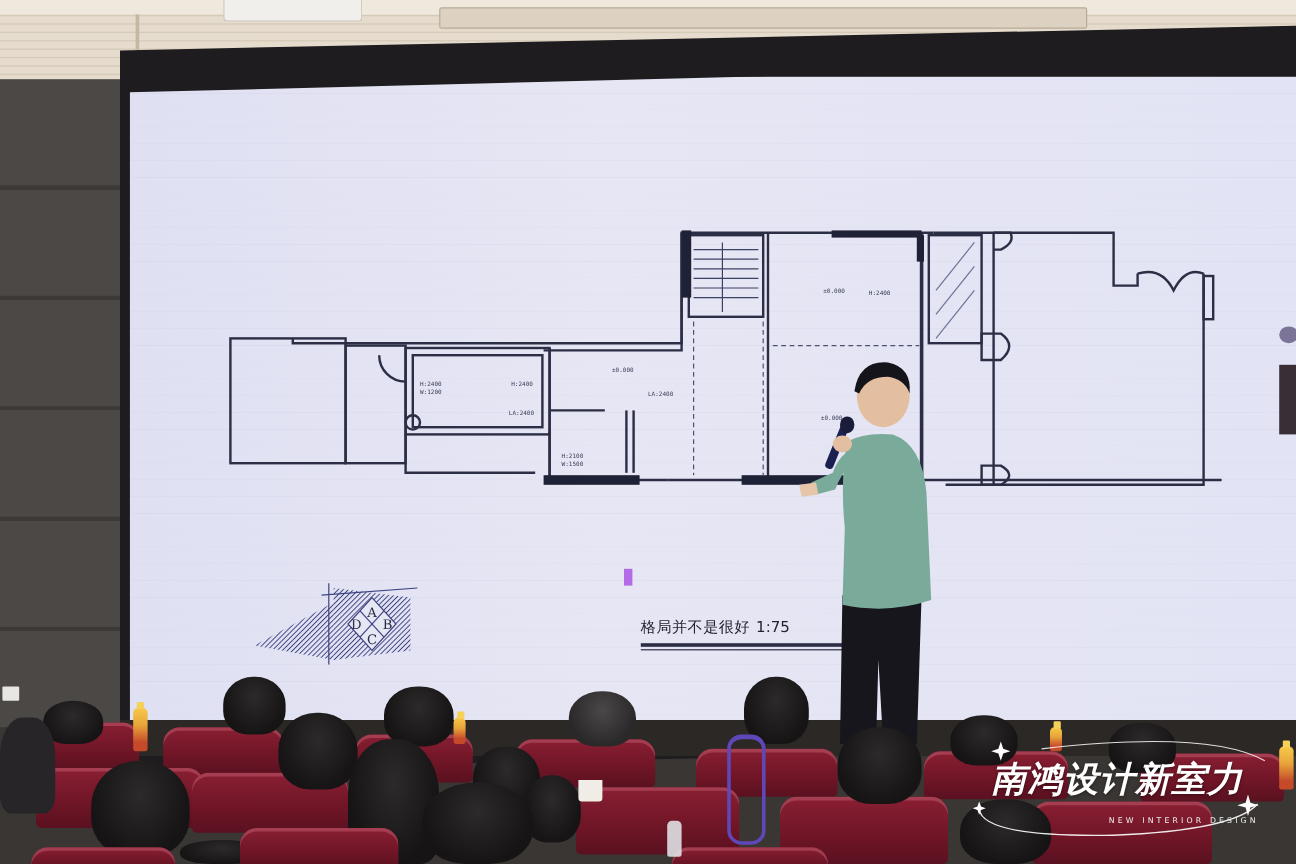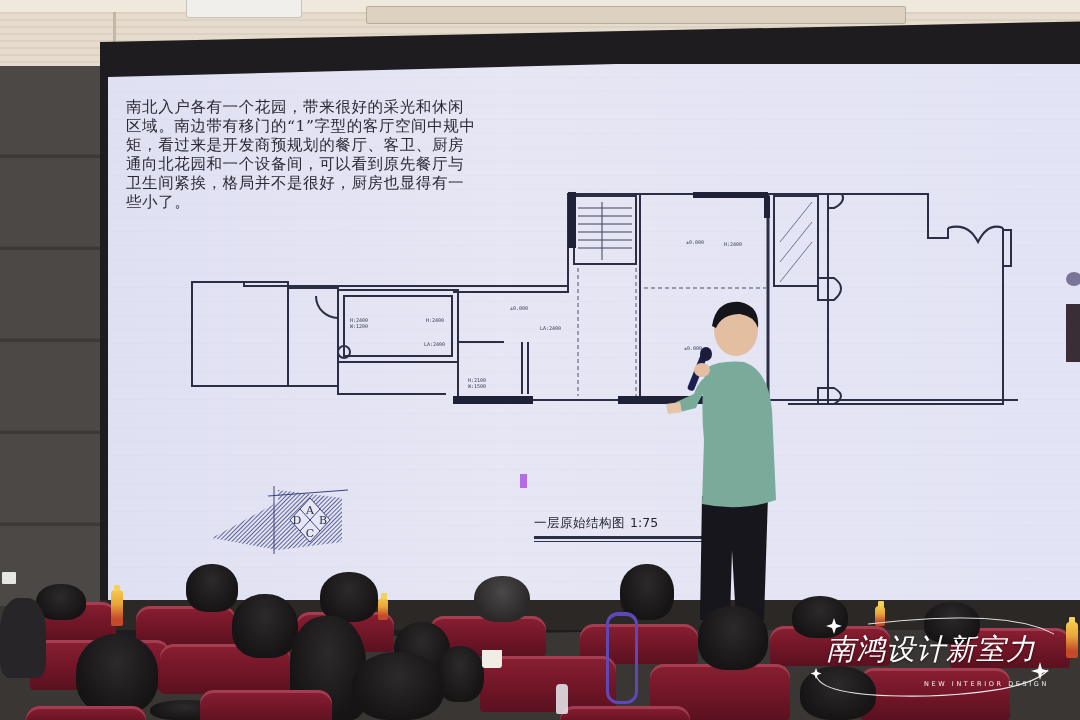--- a/index.html
+++ b/index.html
@@ -59,49 +59,41 @@
     border-radius: 14px 14px 4px 4px; box-shadow: inset 0 3px 0 rgba(220,120,140,0.35); }
   .head { position: absolute; background: radial-gradient(ellipse at 50% 35%, #2c2a2b 0%, #161415 70%); border-radius: 48% 48% 40% 40%; }
   .bottle { position: absolute; width: 12px; height: 36px; border-radius: 4px 4px 2px 2px;
     background: linear-gradient(180deg, #f6c94a 0%, #e8a43a 40%, #c44a2a 80%); }
   .bottle::before { content: ""; position: absolute; left: 3px; top: -5px; width: 6px; height: 6px; background: #f4d25a; border-radius: 1px; }
   .cup { position: absolute; width: 20px; height: 18px; background: #f0ede6; border-radius: 0 0 3px 3px; }
   .water { position: absolute; width: 12px; height: 30px; border-radius: 4px 4px 2px 2px; background: rgba(230,236,240,0.85); }
 
   
   .watermark { position: absolute; left: 808px; top: 612px; width: 262px; height: 96px; }
-  .wm-title { position: absolute; left: 18px; top: 18px; font-family: "DejaVu Sans", sans-serif; font-weight: normal;
+  .wm-title { position: absolute; left: 18px; top: 18px; font-family: "DejaVu Sans", sans-serif; font-weight: bold;
     font-style: italic; font-size: 29px; color: #ffffff; letter-spacing: 1px; text-shadow: 0 1px 3px rgba(0,0,0,0.45); white-space: nowrap; }
   .wm-sub { position: absolute; left: 116px; top: 68px; font-size: 6.5px; color: #f1f1f1; letter-spacing: 2.6px; white-space: nowrap; }
   .wm-svg { position: absolute; inset: 0; width: 100%; height: 100%; }
 </style>
 </head>
 <body>
 
 <div class="ceiling"></div>
 <div class="ceiling-top"></div>
 <div class="vent"></div>
 <div class="projector"></div>
 <div class="wall-divider"></div>
 
 <div class="left-wall"></div>
 <div class="outlet"></div>
 
 <div class="screen-frame"></div>
 <div class="screen">
   <div class="scanlines"></div>
 
-  <div class="slide-text">
-    <span>南北入户各有一个花园，带来很好的采光和休闲</span>
-    <span>区域。南边带有移门的“1”字型的客厅空间中规中</span>
-    <span>矩，看过来是开发商预规划的餐厅、客卫、厨房</span>
-    <span>通向北花园和一个设备间，可以看到原先餐厅与</span>
-    <span>卫生间紧挨，格局并不是很好，厨房也显得有一</span>
-    <span>些小了。</span>
-  </div>
 
   <div class="plan">
     <svg viewBox="0 0 830 240">
       <g fill="none" stroke="#2b2e45" stroke-width="2">
 
         <rect x="4" y="100" width="96" height="104"></rect>
         <rect x="100" y="106" width="50" height="98"></rect>
 
         <polyline points="56,100 56,104 380,104 380,12 590,12"></polyline>
         <polyline points="380,12 380,110 265,110"></polyline>
@@ -199,21 +191,21 @@
         <text x="115" y="40">B</text>
         <text x="102" y="53">C</text>
         <text x="89" y="40">D</text>
       </g>
       <line x1="66" y1="2" x2="66" y2="70" stroke="#3c4280"></line>
       <line x1="60" y1="12" x2="140" y2="6" stroke="#3c4280"></line>
     </svg>
   </div>
 
   <div class="plan-caption">
-    <span class="title">一层原始结构图</span>
+    <span class="title">格局并不是很好</span>
     <span class="scale">1:75</span>
     <div class="rule"></div>
     <div class="rule2"></div>
   </div>
 
   <div class="cursor-mark"></div>
   <div class="right-dot"></div>
   <div class="right-bar"></div>
 </div>
 

